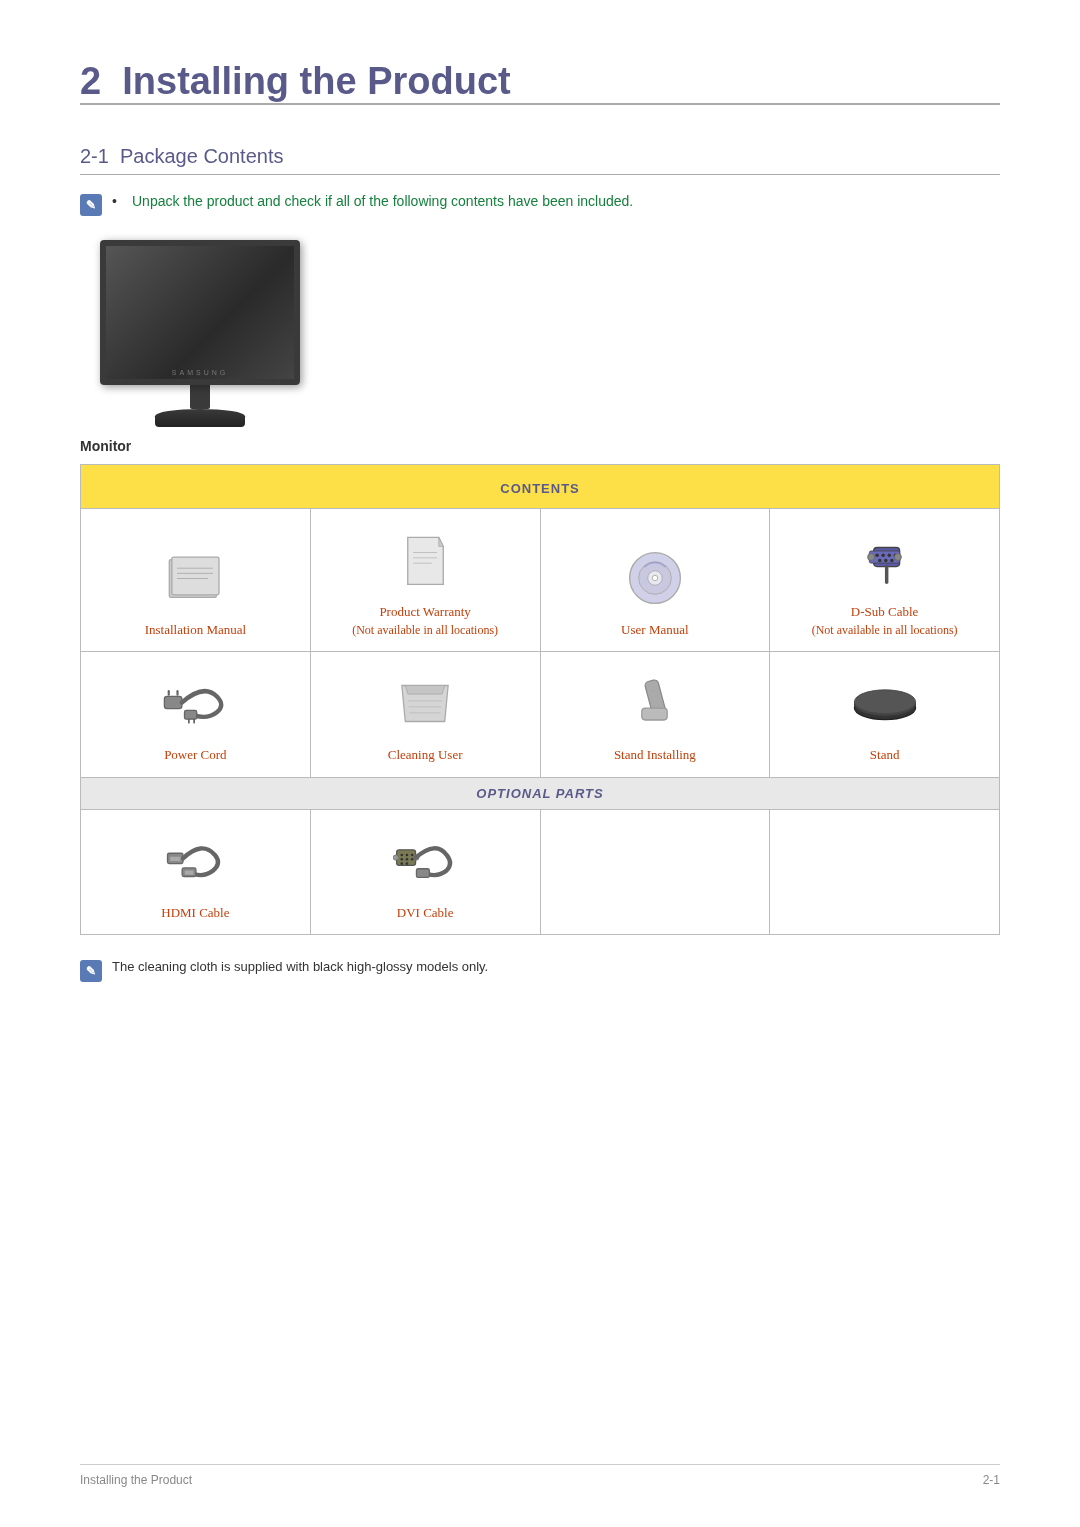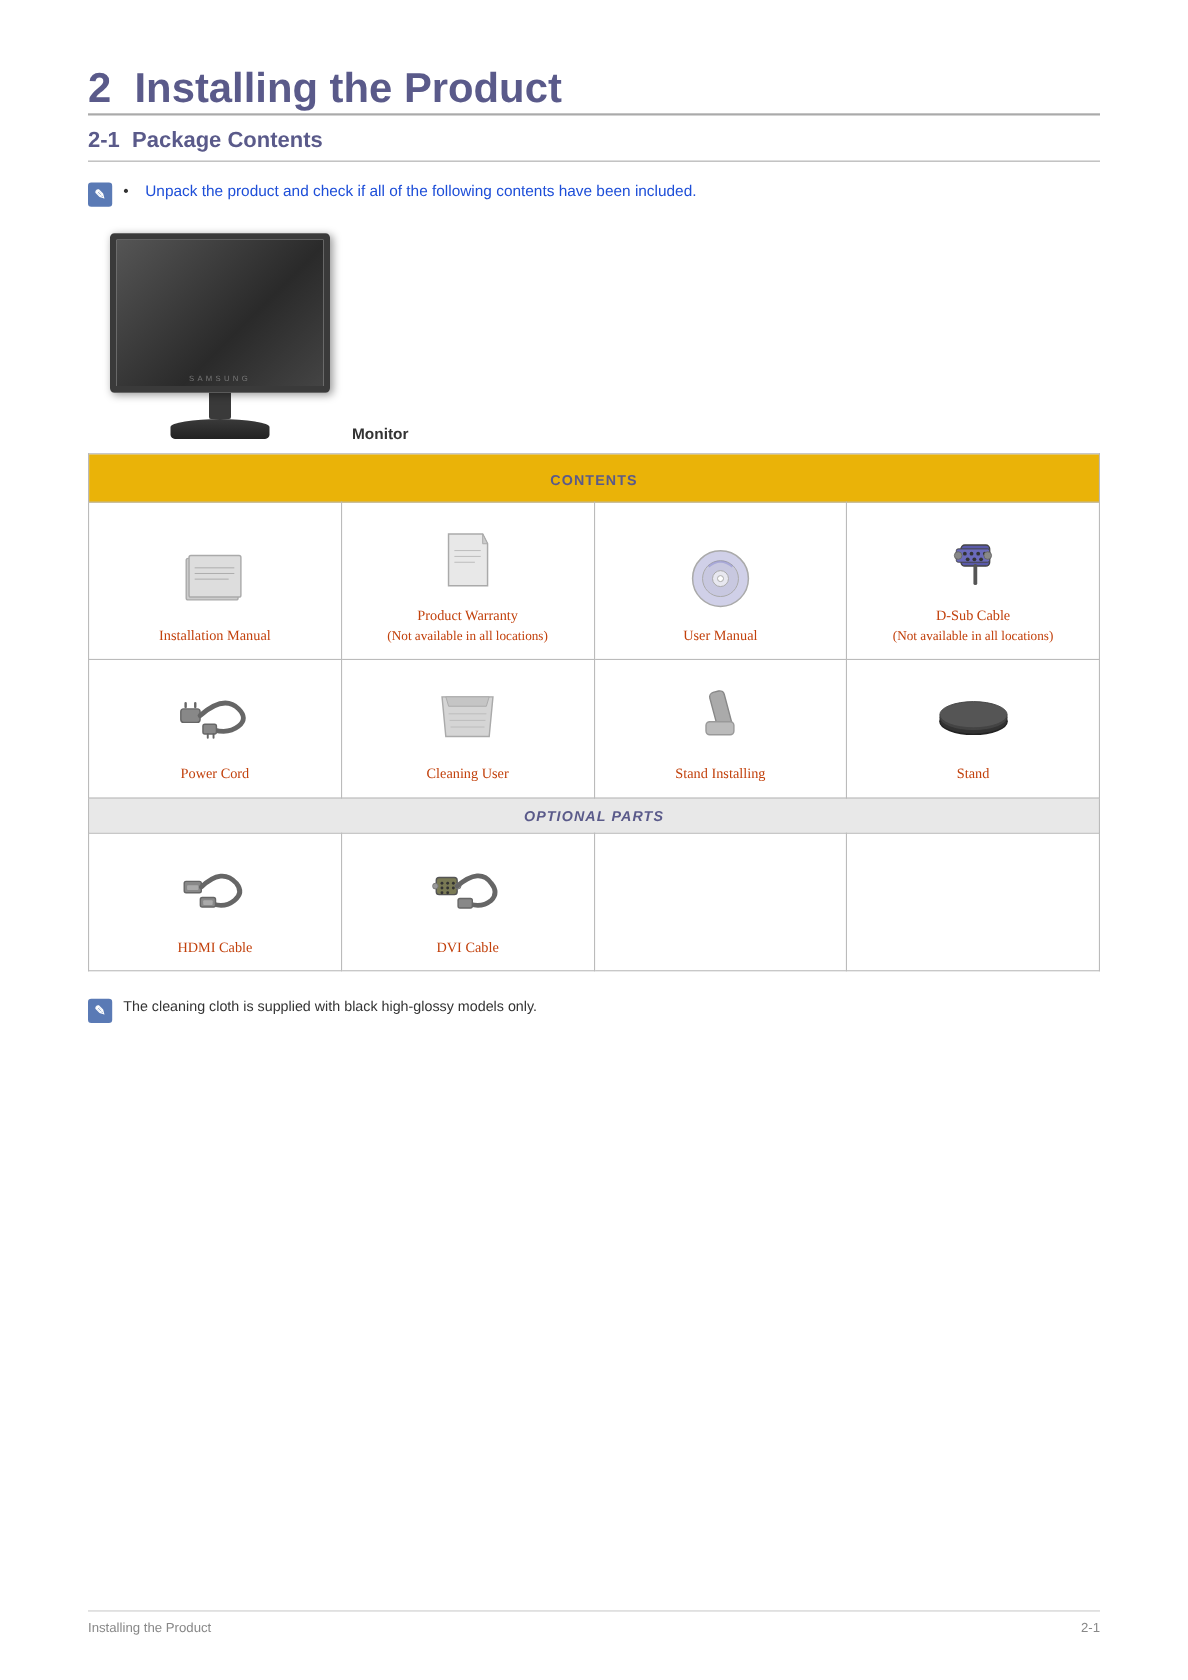--- a/index.html
+++ b/index.html
@@ -14,23 +14,23 @@
     }
     .chapter-title {
       font-size: 38px;
       font-weight: bold;
       color: #5a5a8a;
       margin-bottom: 8px;
       border-bottom: 2px solid #aaa;
     }
     .section-title {
       font-size: 20px;
-      font-weight: bold;
+      font-weight: normal;
       color: #5a5a8a;
-      margin-top: 12px;
+      margin-top: 40px;
       margin-bottom: 16px;
       padding-bottom: 6px;
       border-bottom: 1.5px solid #aaa;
     }
     .note-block {
       display: flex;
       align-items: flex-start;
       margin: 18px 0 10px 0;
       gap: 10px;
     }
@@ -47,36 +47,36 @@
       font-size: 12px;
       font-weight: bold;
       margin-top: 1px;
     }
     .note-list {
       list-style: none;
       padding: 0;
     }
     .note-list li {
       font-size: 14px;
-      color: #1d4ed8;
+      color: #15803d;
       margin-bottom: 4px;
       display: flex;
       align-items: center;
       gap: 8px;
     }
     .note-list li::before {
       content: "•";
       color: #333;
       font-size: 14px;
       min-width: 12px;
     }
     .monitor-section {
       display: flex;
-      flex-direction: row;
-      align-items: flex-end;
+      flex-direction: column;
+      align-items: flex-start;
       margin: 24px 0 10px 0;
     }
     .monitor-img {
       width: 240px;
       height: 190px;
       position: relative;
     }
     .monitor-screen {
       width: 200px;
       height: 145px;
@@ -108,21 +108,21 @@
       margin-top: 8px;
       color: #333;
     }
     .contents-table {
       width: 100%;
       border-collapse: collapse;
       margin-top: 8px;
       border: 1px solid #bbb;
     }
     .contents-header {
-      background: #eab308;
+      background: #fde047;
       text-align: center;
       font-size: 13px;
       font-weight: bold;
       color: #5a5a8a;
       letter-spacing: 1px;
       padding: 8px;
       border-bottom: 1px solid #bbb;
     }
     .contents-table td {
       border: 1px solid #bbb;

